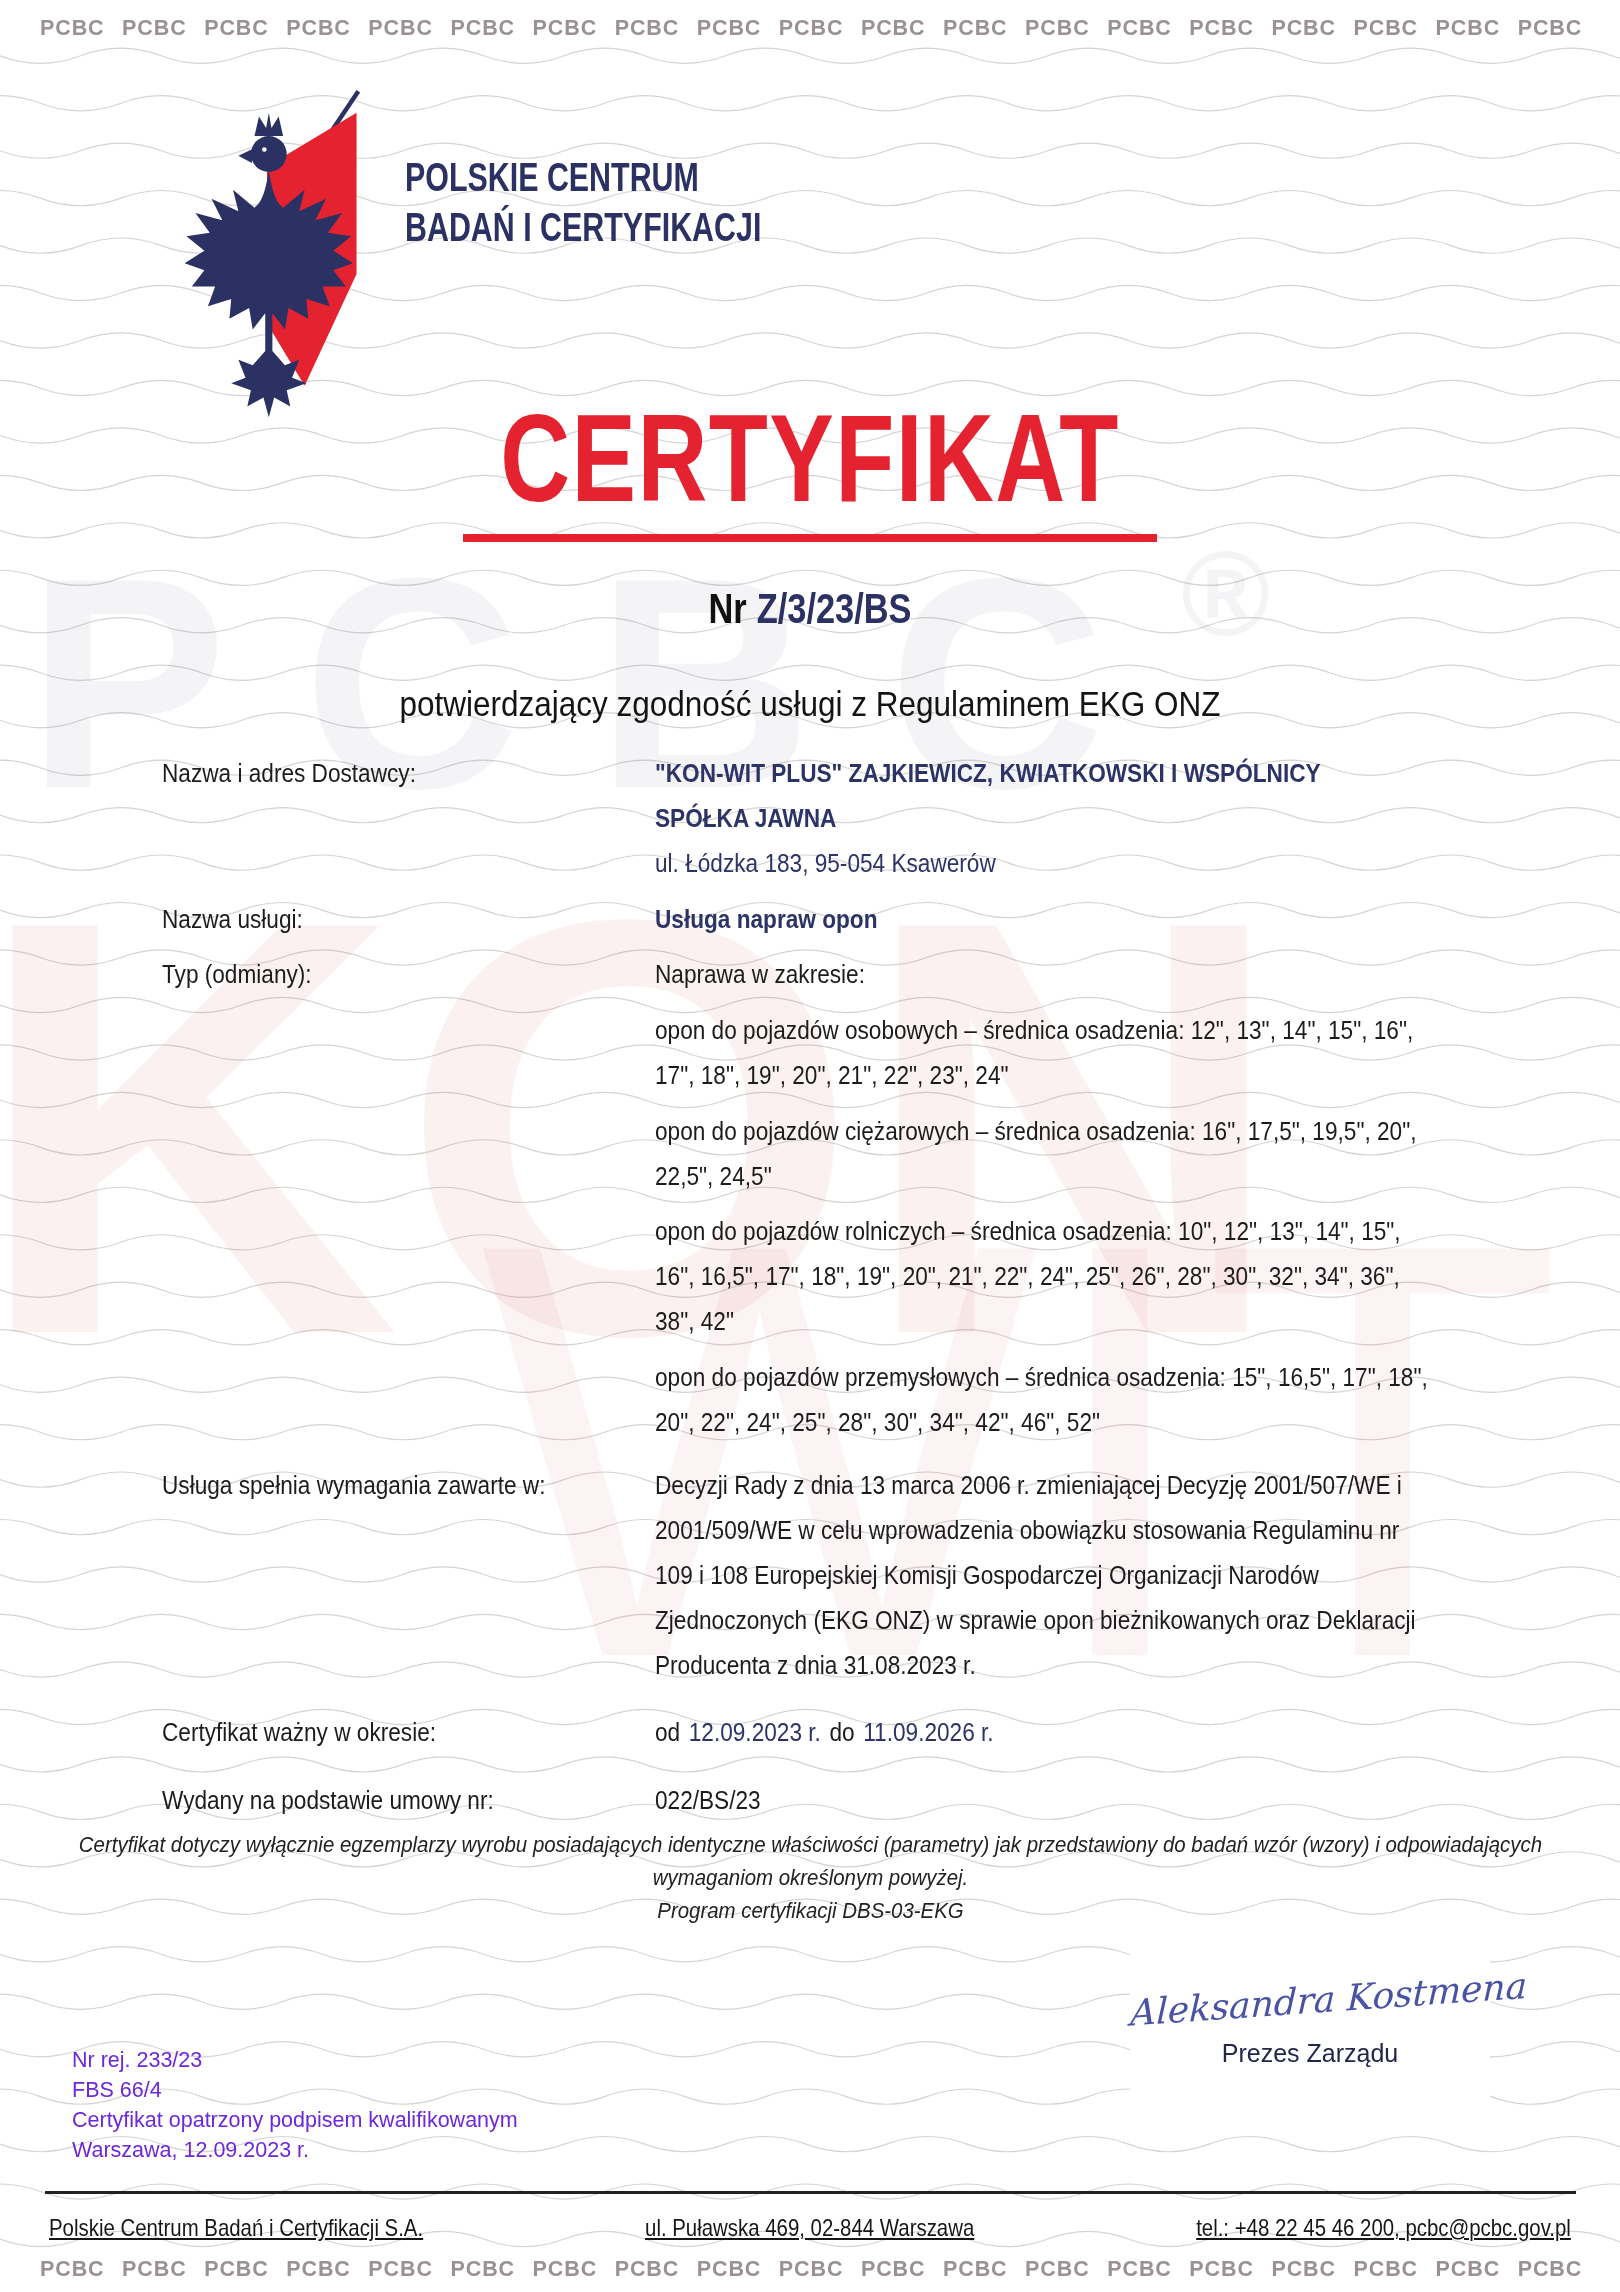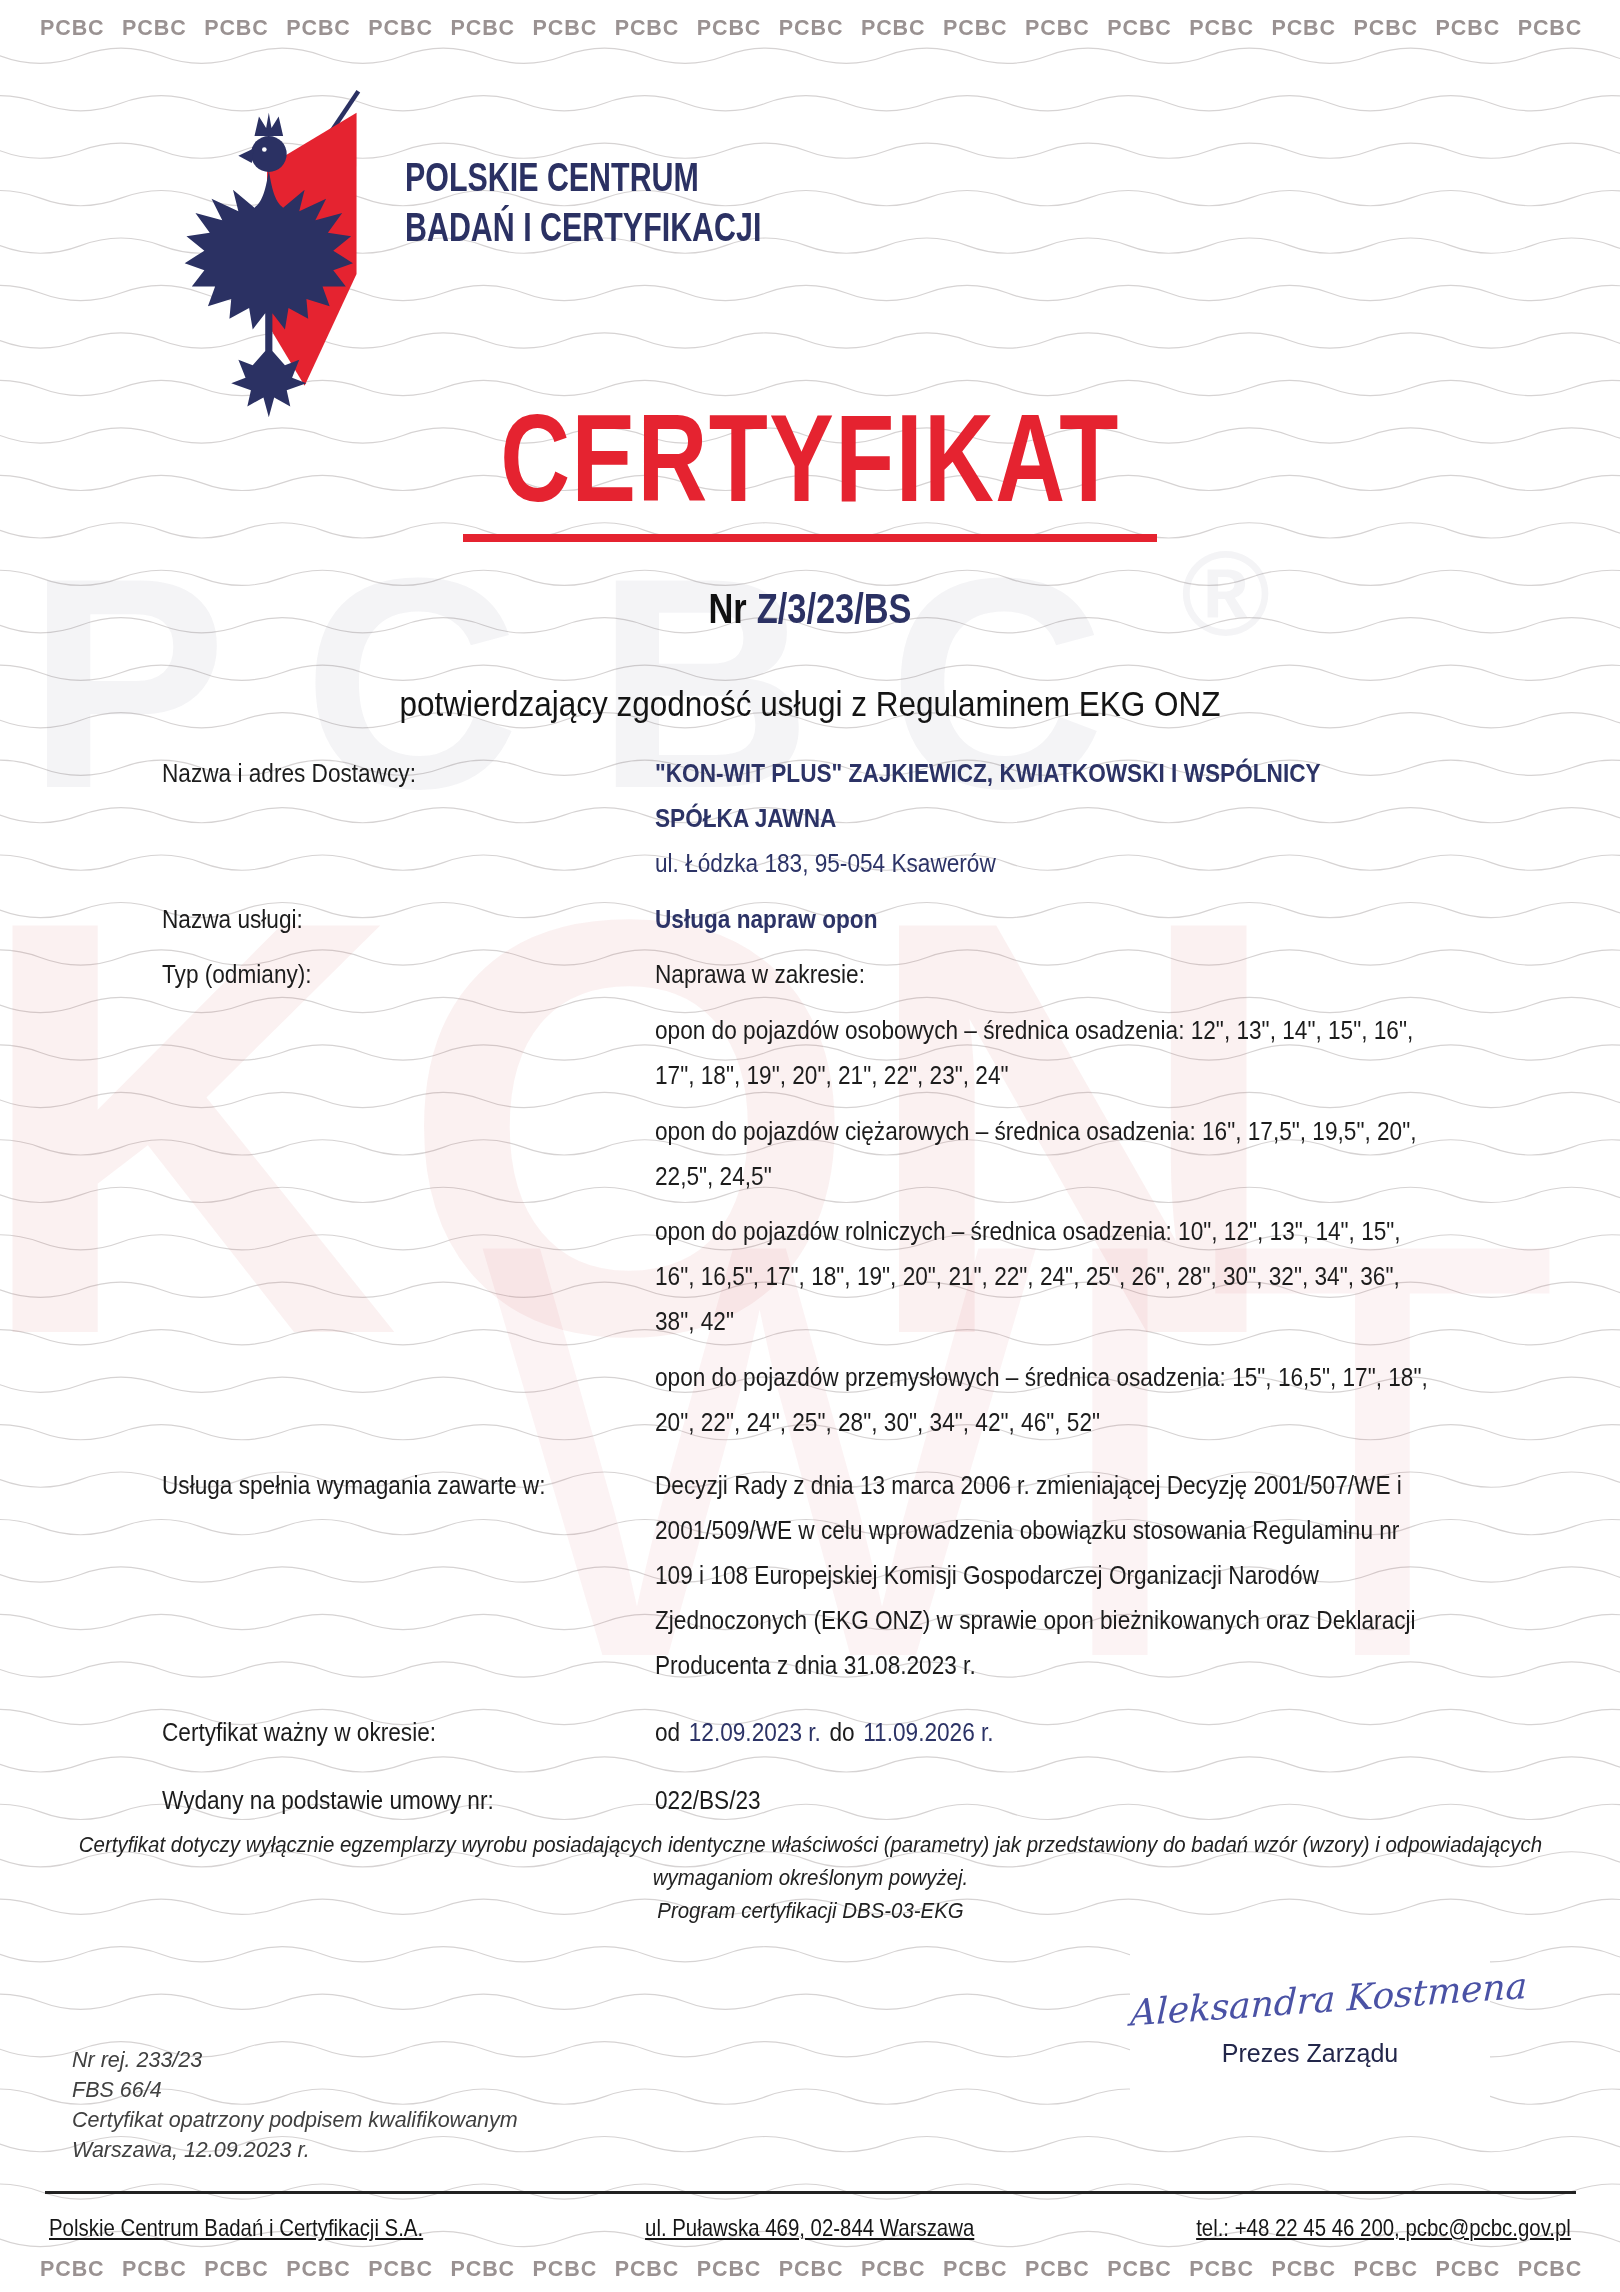--- a/index.html
+++ b/index.html
@@ -69,21 +69,21 @@
   
   .sigbox { position:absolute; left:1130px; top:1933px; width:360px; height:195px;
             background:#fff; z-index:2; text-align:center; }
   .signame { margin-top:47px; font-family:"DejaVu Serif", serif; font-style:italic;
              font-size:36px; color:#4a52a5; transform:rotate(-4deg) skewX(-6deg);
              white-space:nowrap; }
   .sigrole { margin-top:18px; font-size:25px; color:#22264a; }
 
   
   .registry { position:absolute; left:72px; top:2045px; z-index:2;
-              font-size:21.5px; color:#404040; line-height:30px; white-space:nowrap;font-style:italic; }
+              font-size:21.5px; color:#6d28d9; line-height:30px; white-space:nowrap; }
 
   
   .footer-line { position:absolute; left:45px; top:2191px; width:1531px;
                  border-top:3.6px solid #222; z-index:2; }
   .footer-row { position:absolute; left:49px; top:2214px; width:1522px; z-index:2;
                 display:flex; justify-content:space-between; font-size:24px; color:#161616;text-decoration:underline; }
   .footer-row .fl { transform:scaleX(0.85); transform-origin:0 50%; white-space:nowrap; }
   .footer-row .fc { transform:scaleX(0.85); transform-origin:50% 50%; white-space:nowrap; }
   .footer-row .fr { transform:scaleX(0.85); transform-origin:100% 50%; white-space:nowrap; }
 </style>

